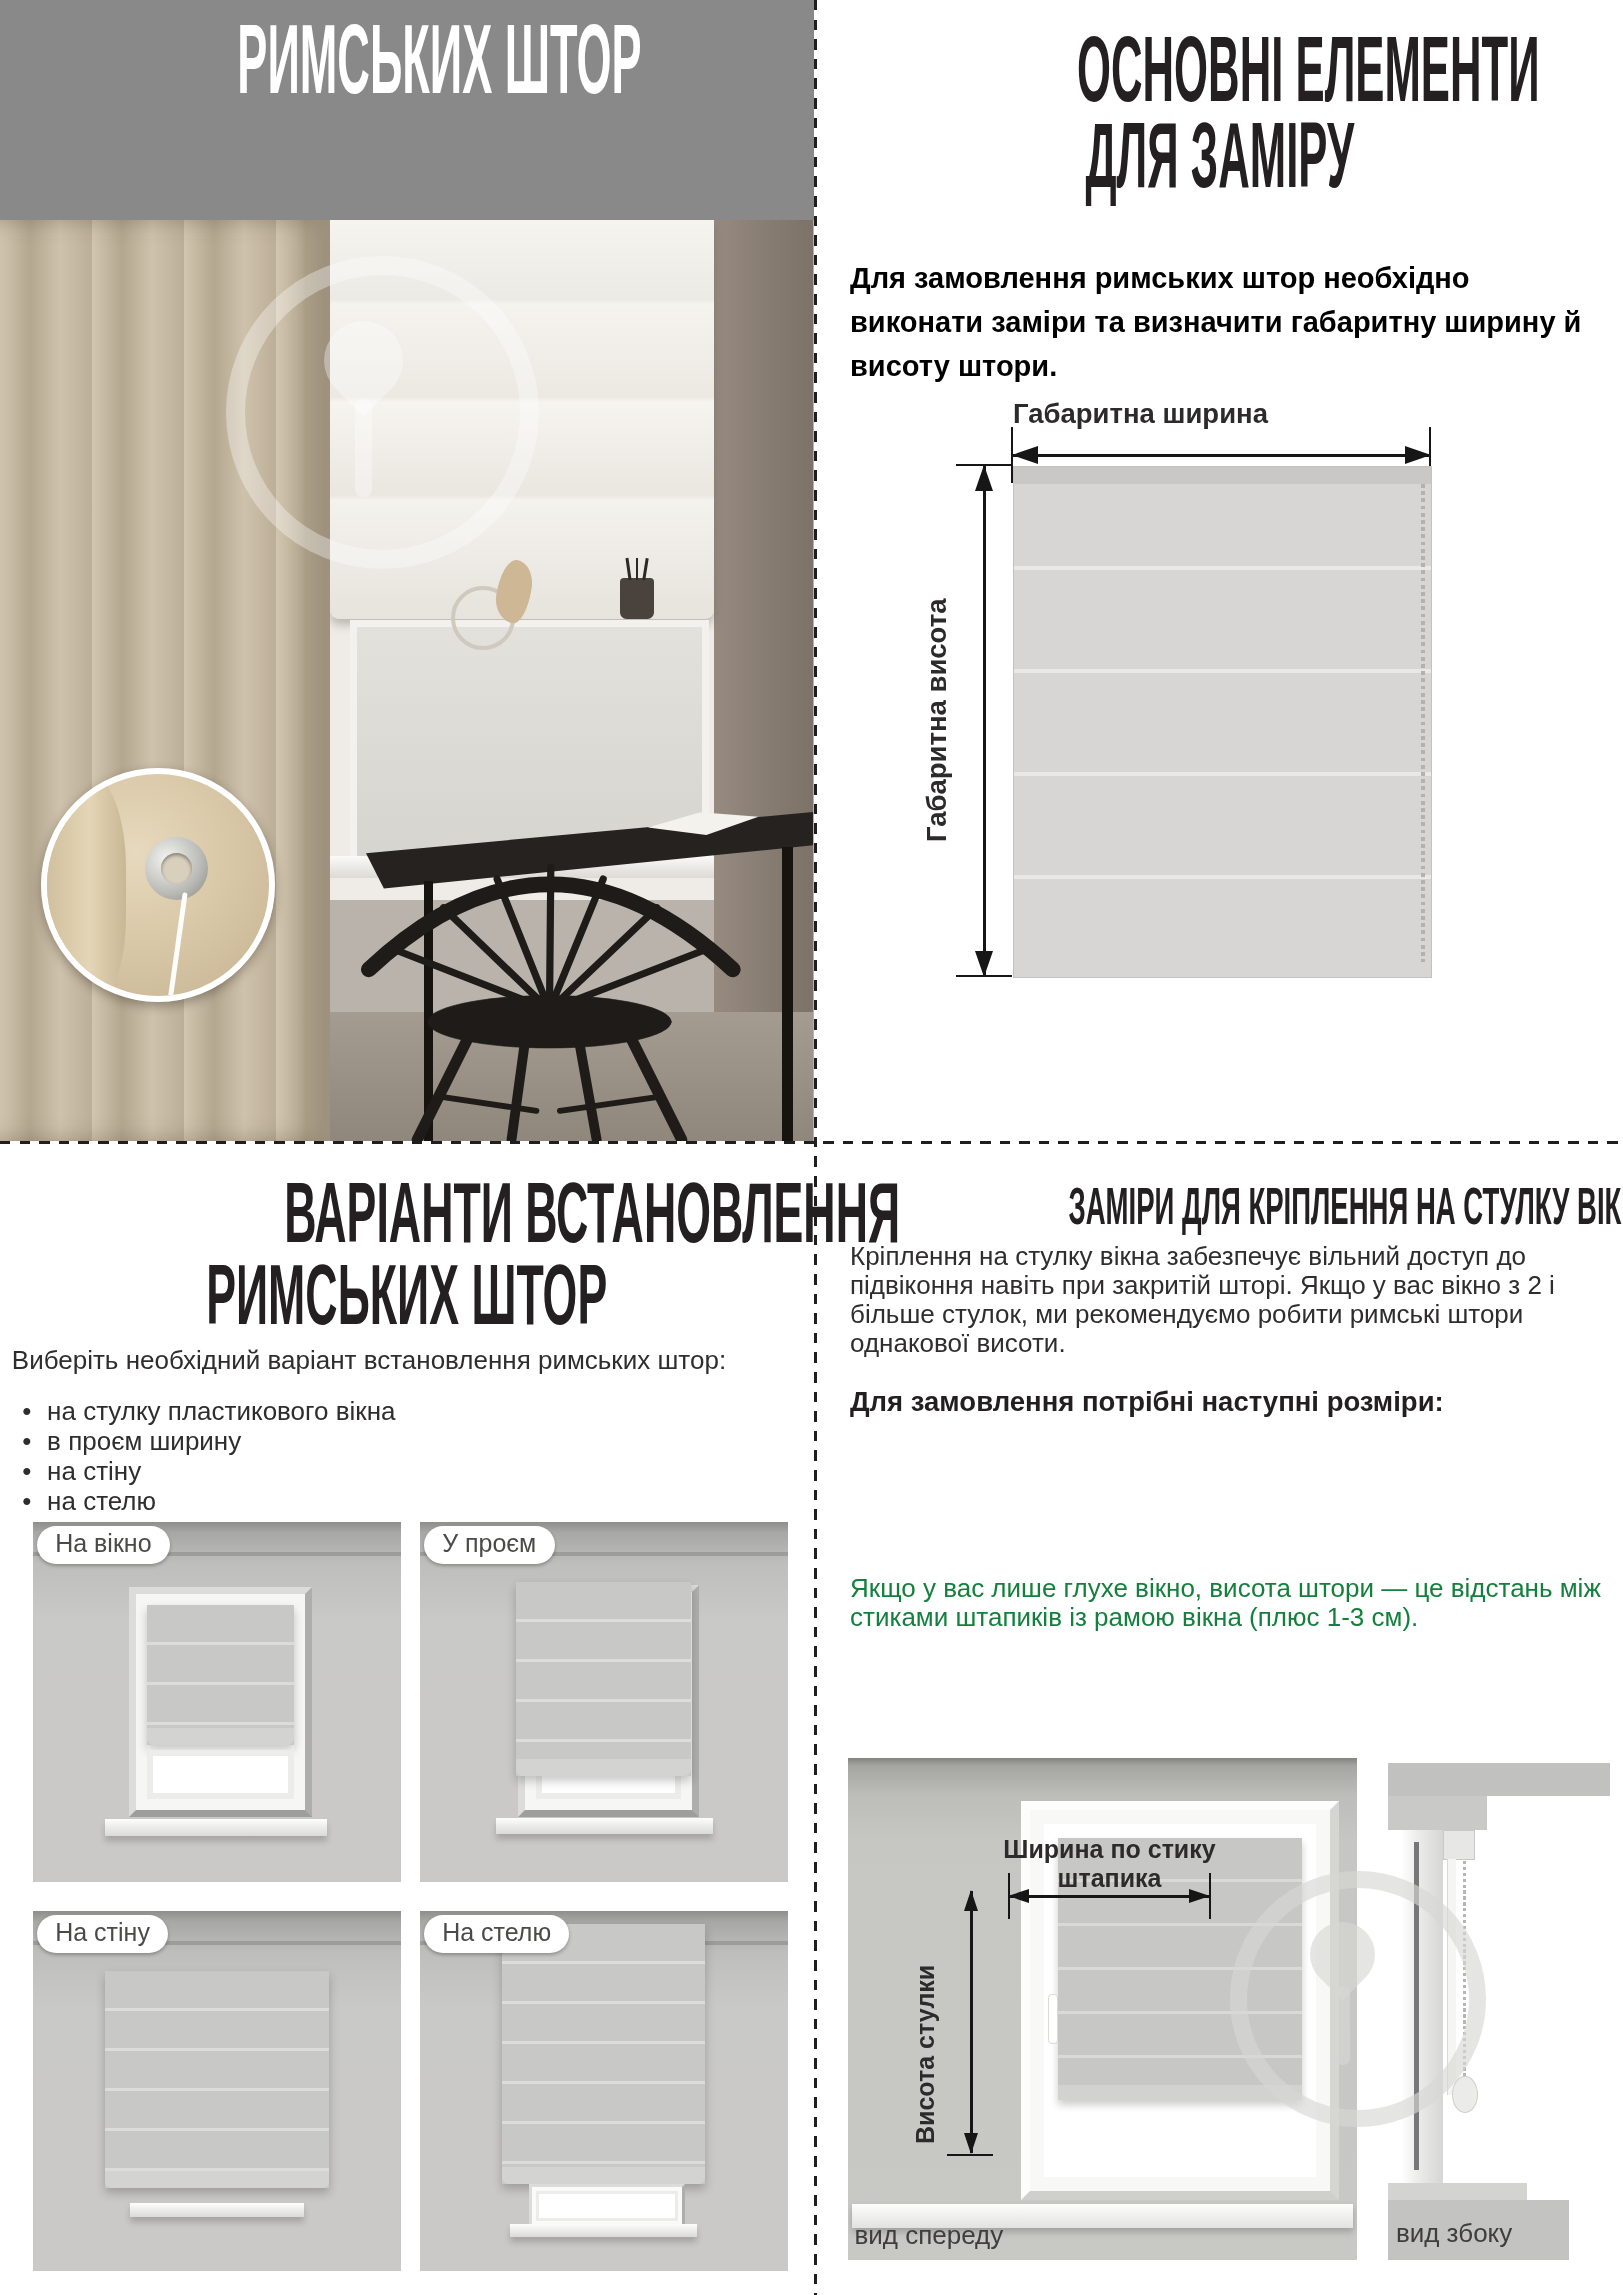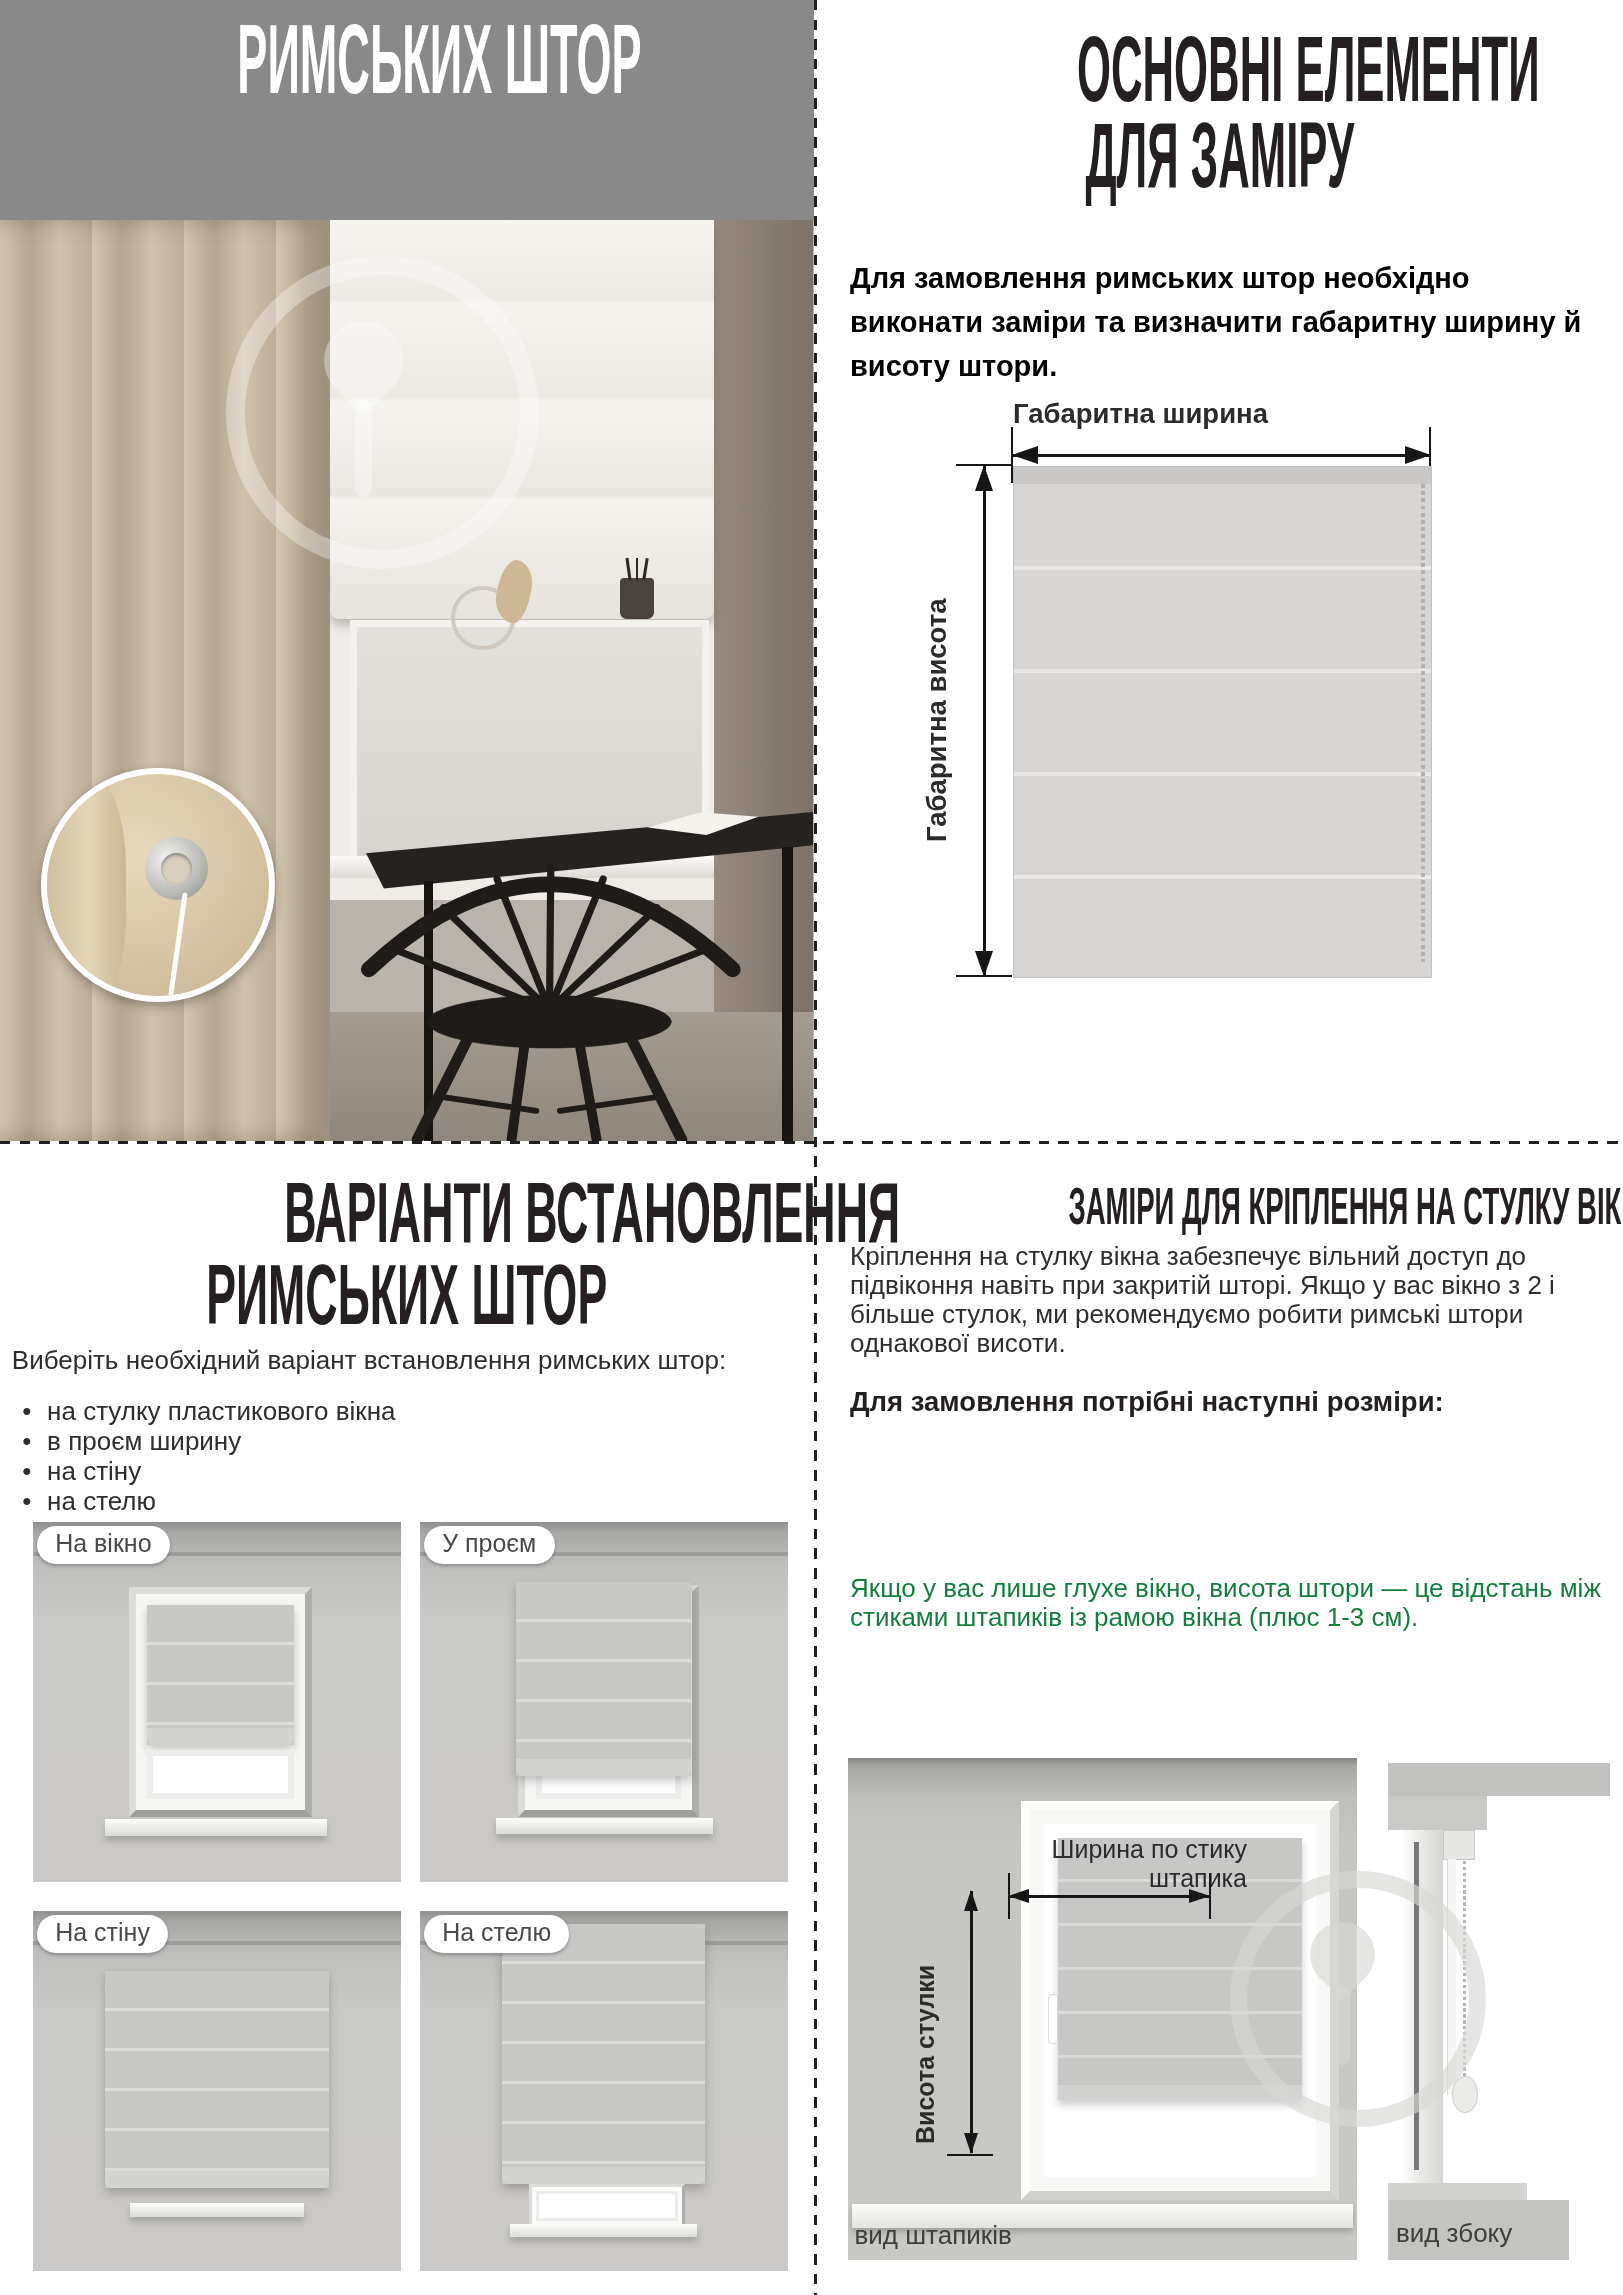--- a/index.html
+++ b/index.html
@@ -117,21 +117,21 @@
      background:linear-gradient(180deg,#83837f 0,#a5a5a2 7.9px,#bdbdba 38px,#c6c6c3 85px,#c8c8c5 100%);}
   .fv-frame{position:absolute;left:173px;top:43px;width:300px;height:381px;
      border:9.2px solid;border-color:#fdfdfc #d5d5d2 #cfcfcc #fdfdfc;background:#f2f2f0;}
   .fv-sash{position:absolute;inset:0;border:14.4px solid #f8f8f7;background:#ffffff;}
   .fv-blind{position:absolute;left:14.4px;top:14.4px;right:14.4px;height:262px;
      background:repeating-linear-gradient(180deg,#c7c7c6 0 41px,#d9d9d8 41px 44px);box-shadow:0 5.2px 7.9px rgba(0,0,0,.2);}
   .fv-blind::after{content:"";position:absolute;left:0;bottom:0;width:100%;height:15.7px;background:#d2d2d1;}
   .fv-handle{position:absolute;left:3.9px;top:170px;width:7.9px;height:48px;background:#ffffff;border:1.3px solid #d9d9d7;border-radius:3.9px;}
   .fv-sill{position:absolute;left:3.9px;top:446px;width:501px;height:23.6px;background:linear-gradient(180deg,#fdfdfc,#e2e2e0);box-shadow:0 3.9px 6.5px rgba(0,0,0,.2);}
   .fv-caption,.sv-caption{position:absolute;font-size:26px;color:#3f3e3c;}
-  .fv-wlabel{position:absolute;left:124px;top:77px;width:275px;text-align:right;font-size:25px;font-weight:400;color:#2c2a2b;}
+  .fv-wlabel{position:absolute;left:124px;top:77px;width:275px;text-align:center;font-size:25px;font-weight:700;color:#2c2a2b;}
   .fv-hlabel{position:absolute;left:63px;top:164px;height:222px;font-size:25px;font-weight:600;color:#2c2a2b;}
 
   
   .sv{left:1388px;top:1737px;width:222px;height:523px;background:#ffffff;overflow:hidden;}
   .sv-lintel-deep{position:absolute;left:0;top:26px;width:99px;height:67px;background:#c9c9c7;}
   .sv-lintel{position:absolute;left:0;top:26px;width:222px;height:33px;background:#c1c1bf;}
   .sv-frame{position:absolute;left:13px;top:93px;width:42px;height:353px;
      background:linear-gradient(90deg,#ffffff,#ececea 40%,#d6d6d4);}
   .sv-groove{position:absolute;left:26px;top:105px;width:4.6px;height:328px;background:#77777a;}
   .sv-headbox{position:absolute;left:55px;top:93px;width:30px;height:27.5px;background:#e7e7e5;border:1.3px solid #c8c8c6;}
@@ -321,21 +321,21 @@
       <span class="ah ah-right" style="border-top-width:7.9px;border-bottom-width:7.9px;border-left-width:21px;top:-6.5px;"></span>
     </div>
     <div class="abs tick" style="left:160px;top:115px;width:2px;height:46px;"></div>
     <div class="abs tick" style="left:361px;top:115px;width:2px;height:46px;"></div>
     <div class="abs arrow arrow-v" style="left:122px;top:133px;height:262px;">
       <span class="ah ah-up" style="border-left-width:7.9px;border-right-width:7.9px;border-bottom-width:21px;left:-6.5px;"></span>
       <span class="ah ah-down" style="border-left-width:7.9px;border-right-width:7.9px;border-top-width:21px;left:-6.5px;"></span>
     </div>
     <div class="abs tick" style="left:99px;top:396px;width:46px;height:2px;"></div>
     <div class="fv-hlabel vlabel">Висота стулки</div>
-    <div class="fv-caption" style="left:6.5px;top:462px;">вид штапиків</div>
+    <div class="fv-caption" style="left:6.5px;top:462px;">вид спереду</div>
   </div>
 
   <div class="abs sv">
     <div class="sv-lintel-deep"></div>
     <div class="sv-lintel"></div>
     <div class="sv-frame"></div>
     <div class="sv-groove"></div>
     <div class="sv-headbox"></div>
     <div class="sv-fabric"></div>
     <div class="sv-chain"></div>

